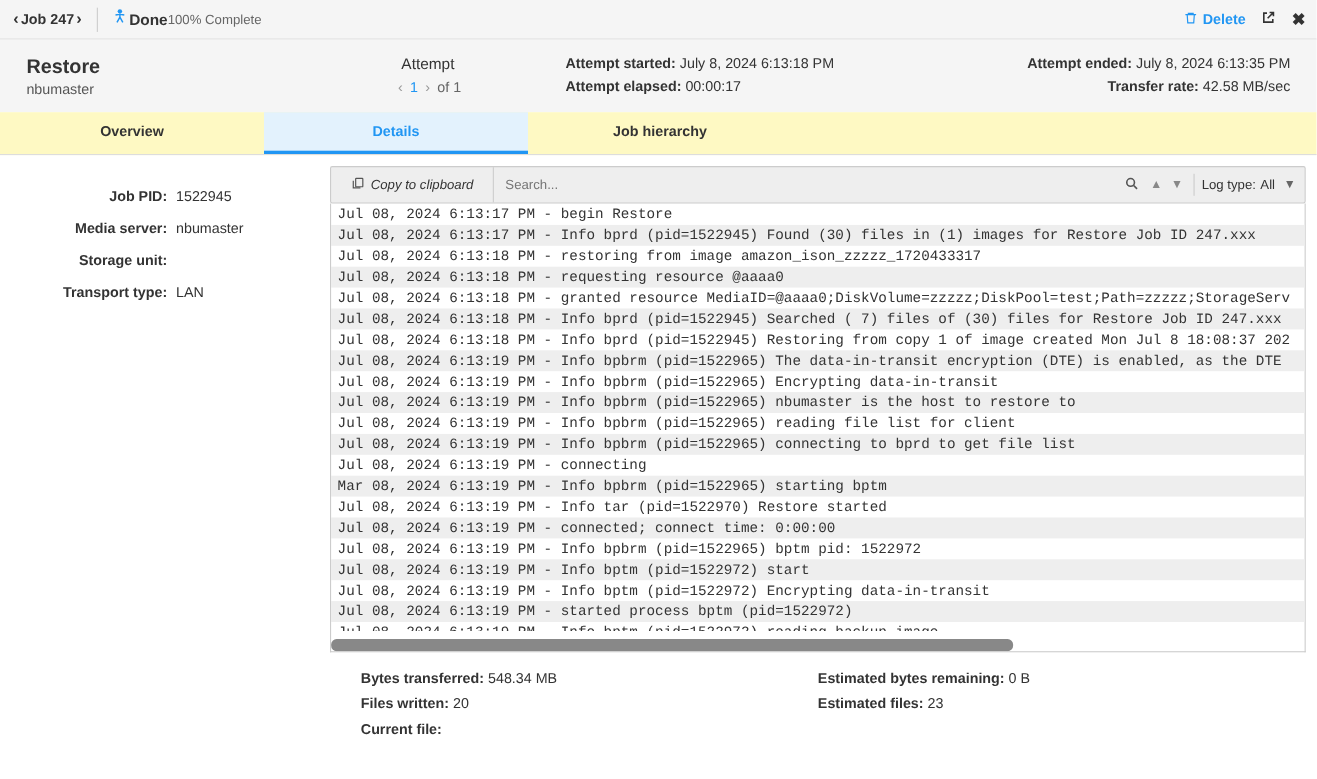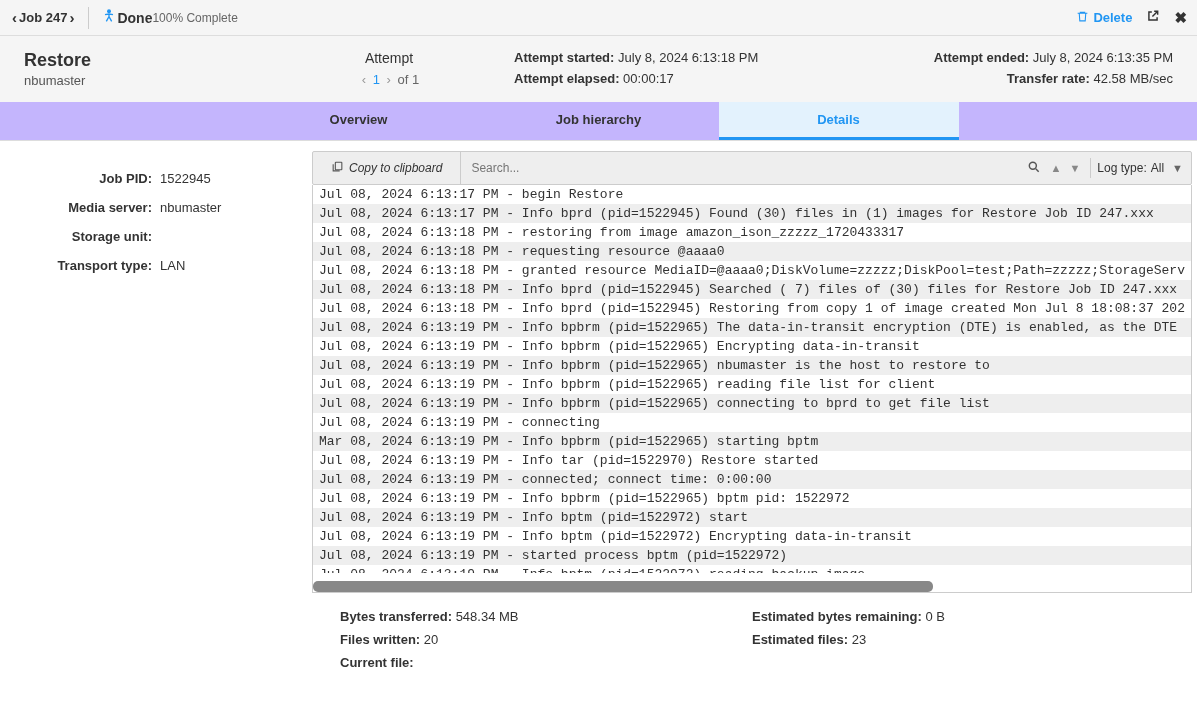--- a/index.html
+++ b/index.html
@@ -25,26 +25,26 @@
 .attempt-title { font-weight: 400; font-size: 14px; text-align: center; }
 .attempt-pager { text-align: center; margin-top: 6px; color: #666; font-size: 13px; }
 .attempt-pager .num { color: #2196f3; }
 .attempt-pager .chev2 { color: #999; padding: 0 3px; }
 .kv-row { margin-bottom: 6px; }
 .kv-label { font-weight: 700; }
 .kv-val { color: #333; }
 .summary-col.right { text-align: right; flex: 0 0 260px; }
 .summary-col.mid { flex: 1; }
 
-.tabs { display: flex; background: #c4b5fd; border-bottom: 1px solid #ddd; justify-content: center; }
+.tabs { display: flex; background: #fef9c3; border-bottom: 1px solid #ddd; }
 .tab { padding: 10px 0; flex: 0 0 240px; text-align: center; font-size: 13px; font-weight: 600; color: #333; cursor: pointer; }
 .tab.active { color: #2196f3; border-bottom: 3px solid #2196f3; background: #e3f2fd; }
 .tab.narrow { flex: 0 0 240px; }
 
-.content { display: flex; gap: 12px; }
+.content { display: flex; }
 .side-meta { flex: 0 0 300px; padding: 30px 20px; }
 .side-row { display: flex; margin-bottom: 14px; }
 .side-label { width: 140px; text-align: right; font-weight: 700; padding-right: 8px; }
 .side-val { }
 
 .log-area { flex: 1; padding: 10px 10px 10px 0; }
 .log-toolbar { display: flex; align-items: center; background: #eee; border: 1px solid #ccc; border-radius: 2px; height: 34px; }
 .copy-btn { display: flex; align-items: center; gap: 5px; padding: 0 18px; cursor: pointer; height: 100%; border-right: 1px solid #ccc; font-size: 12px; font-style: italic; }
 .search-input { flex: 1; background: transparent; border: none; outline: none; padding: 0 10px; font-size: 12px; color: #666; height: 100%; }
 .search-icn { padding: 0 6px; color: #555; cursor: pointer; }
@@ -134,22 +134,22 @@
     </div>
     <div class="kv-row">
       <span class="kv-label">Transfer rate:</span>
       <span class="kv-val">42.58 MB/sec</span>
     </div>
   </div>
 </div>
 
 <div class="tabs">
   <div class="tab narrow">Overview</div>
+  <div class="tab narrow active">Details</div>
   <div class="tab narrow">Job hierarchy</div>
-  <div class="tab narrow active">Details</div>
 </div>
 
 <div class="content">
   <div class="side-meta">
     <div class="side-row">
       <div class="side-label">Job PID:</div>
       <div class="side-val">1522945</div>
     </div>
     <div class="side-row">
       <div class="side-label">Media server:</div>

